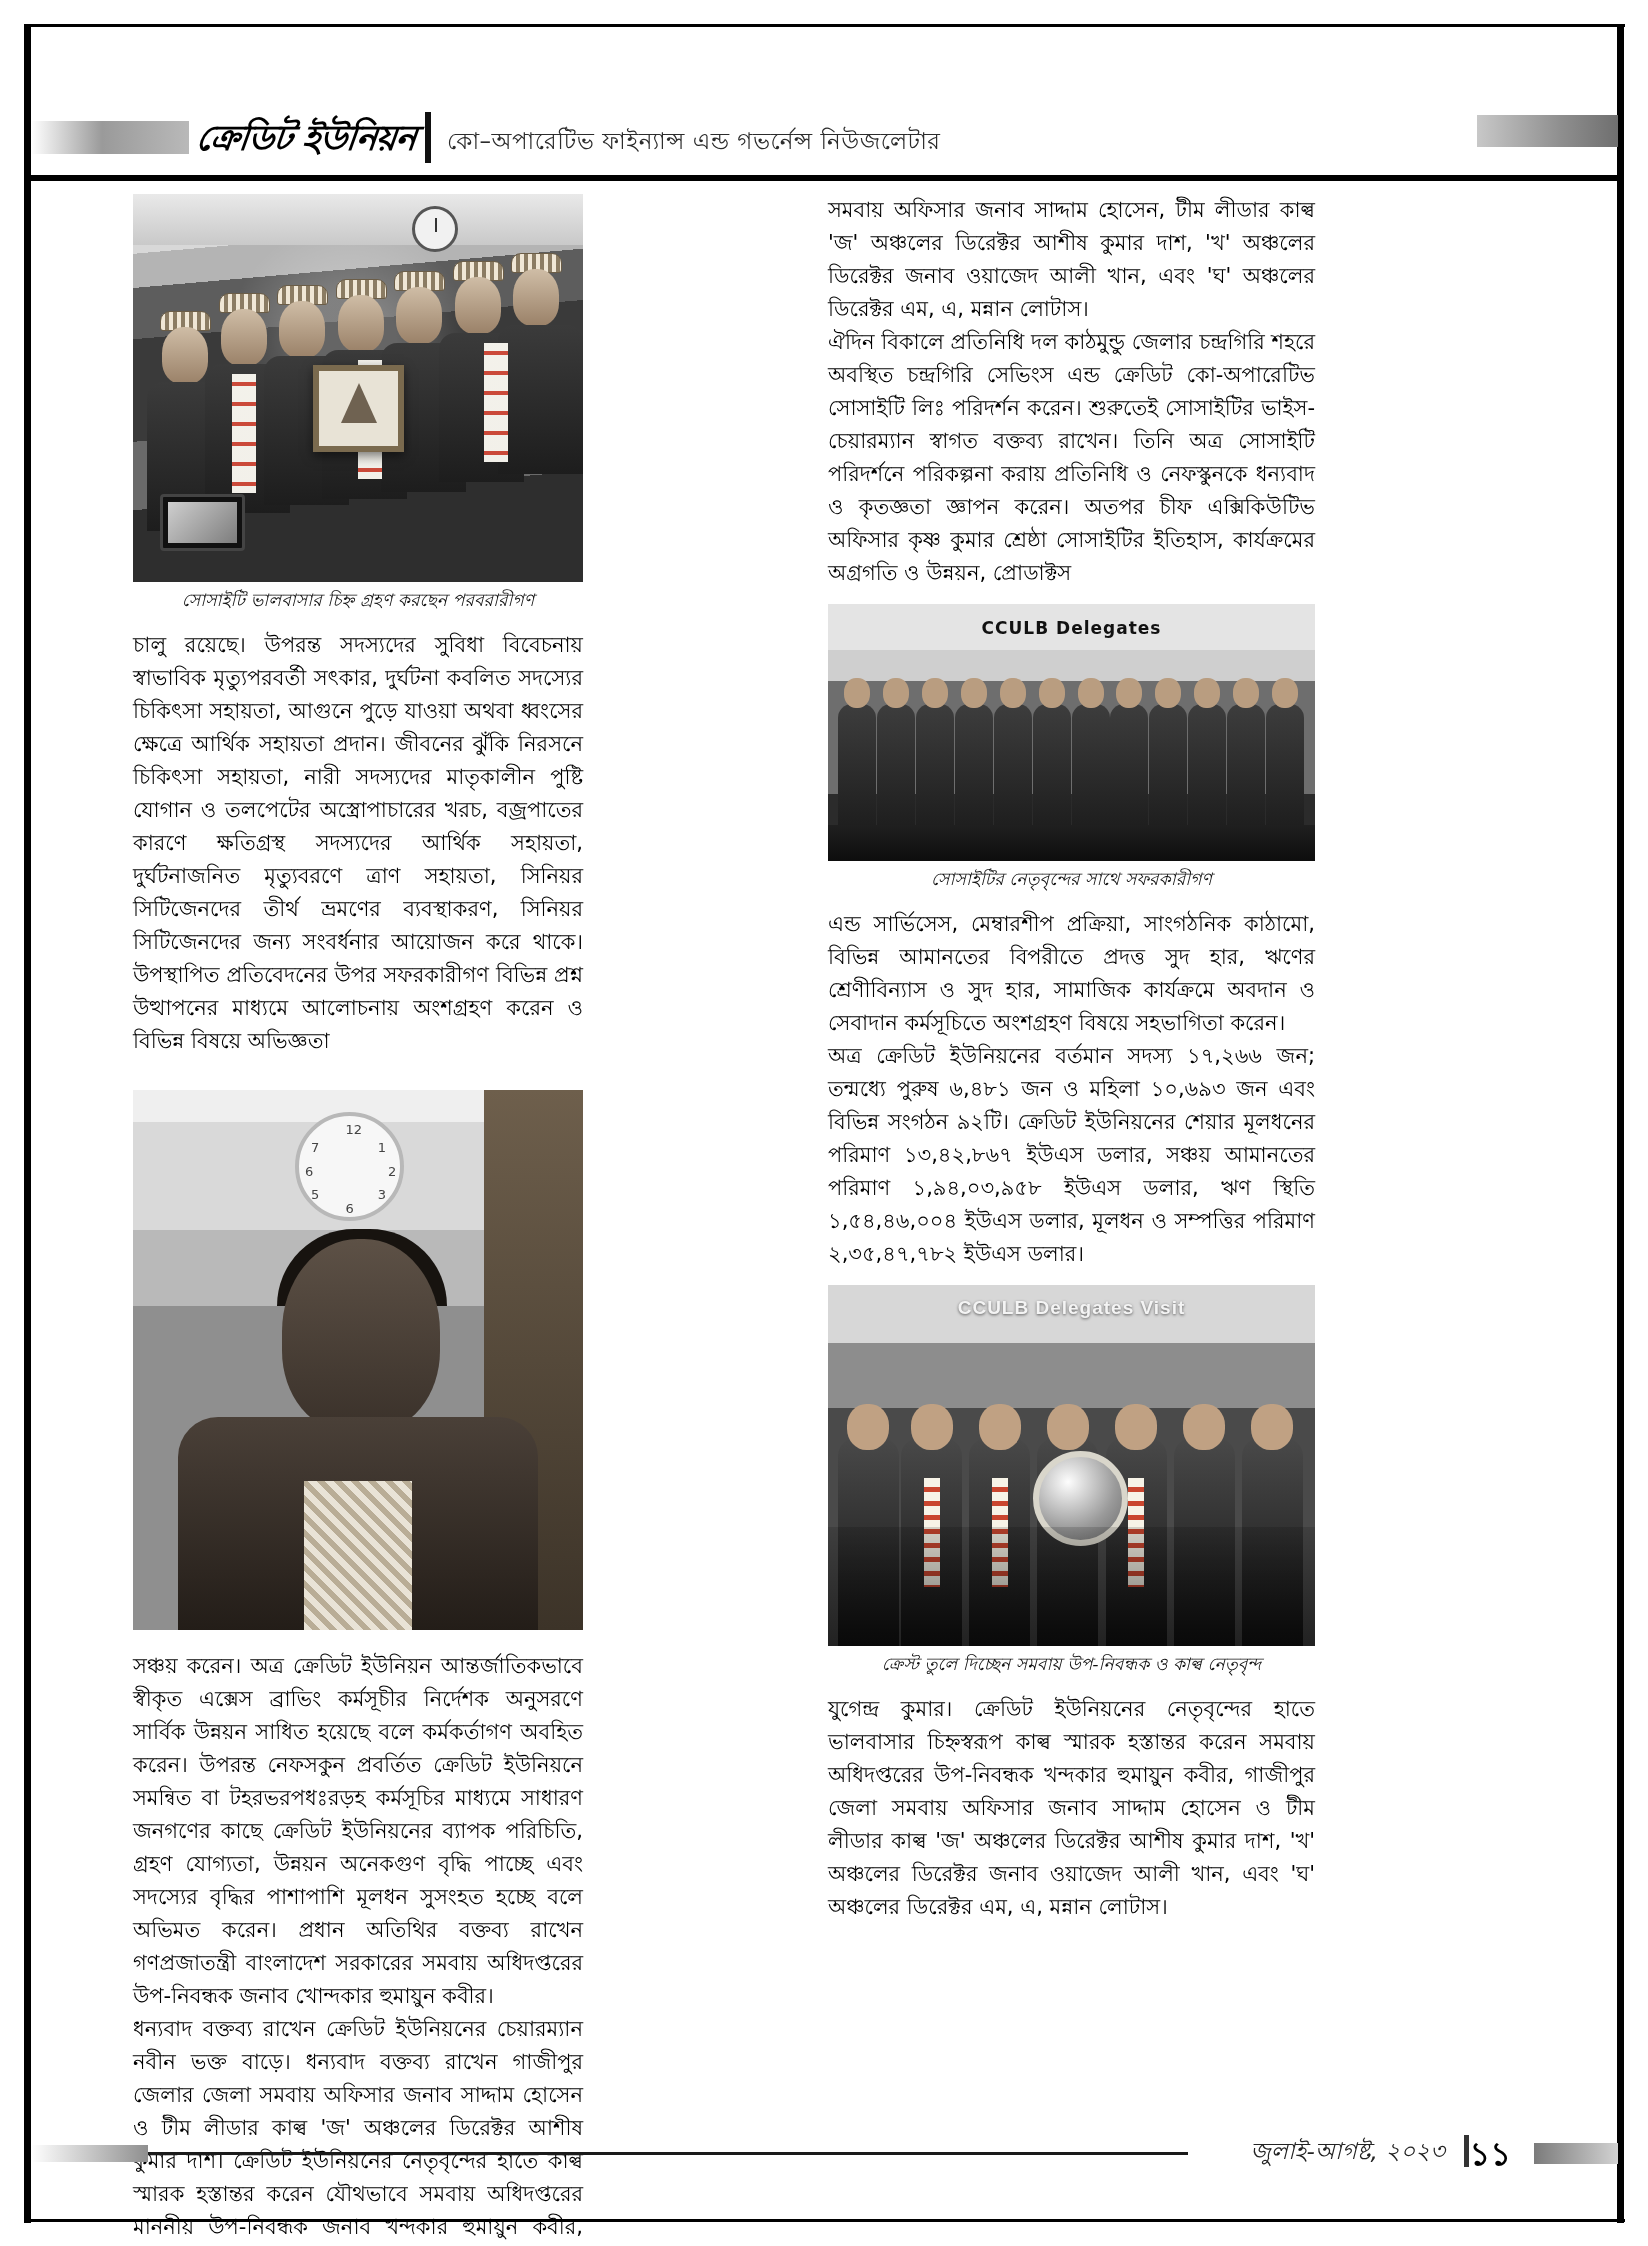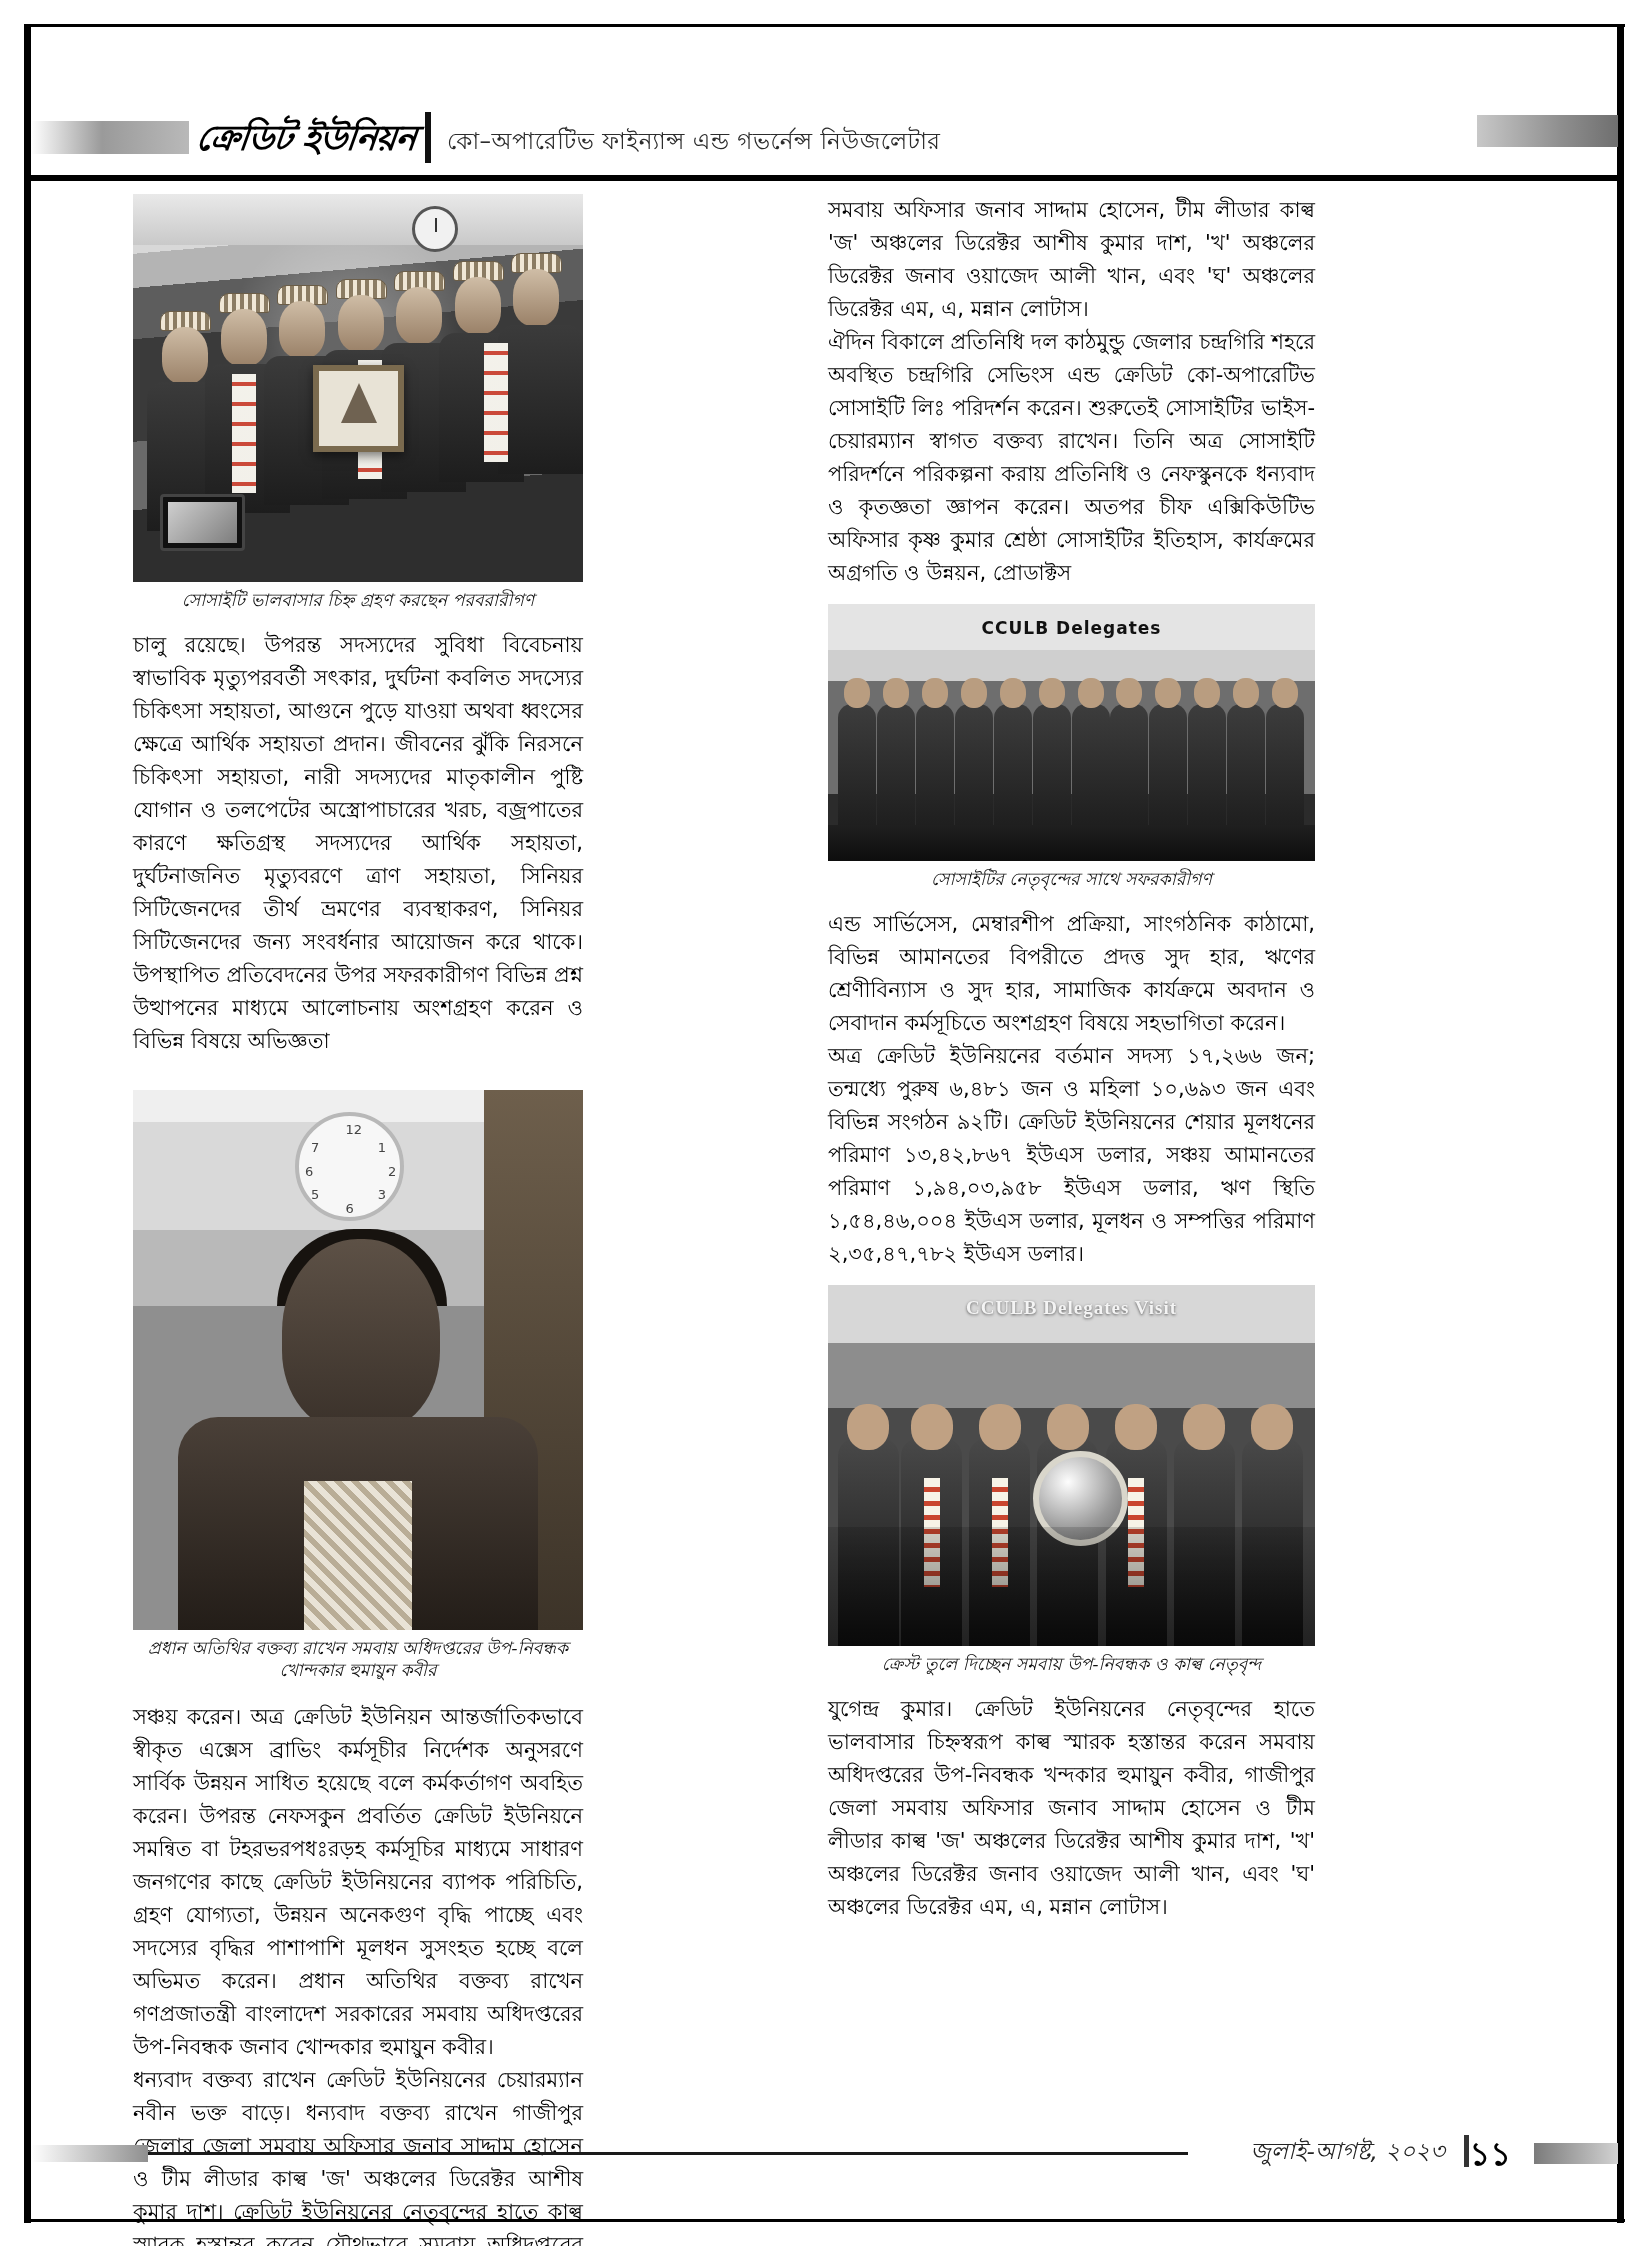--- a/index.html
+++ b/index.html
@@ -204,21 +204,21 @@
     position:absolute; left:0; right:0; bottom:0; height:36px;
     background:linear-gradient(180deg,#1f1f1f,#0d0d0d);
   }
 
   
   #photo4 { height:361px;
     background:linear-gradient(180deg,#d7d7d7 0 16%, #8d8d8d 16% 34%, #4a4a4a 34% 100%);
   }
   #photo4 .banner{
     position:absolute; left:50%; transform:translateX(-50%); top:12px;
-    font-family:Liberation Serif, serif; font-size:19px; font-weight:700;
+    font-family:Liberation Sans, sans-serif; font-size:19px; font-weight:700;
     color:#f4f4f4; letter-spacing:1px;
     text-shadow:0 1px 3px rgba(0,0,0,.6);
   }
   #photo4 .plaque{
     position:absolute; left:42%; top:46%; width:95px; height:95px; border-radius:50%;
     background:radial-gradient(circle at 35% 30%,#fdfdfd,#9a9a9a 60%,#6a6a6a);
     border:6px solid #d9d6cb;
   }
   #photo4 .sub{
     position:absolute; bottom:0; left:0; right:0; height:119px;
@@ -336,21 +336,20 @@
           <span style="left:12%;top:71px;">5</span>
           <span style="left:6%;top:48px;">6</span>
           <span style="left:12%;top:24px;">7</span>
         </div>
         <div class="p-panel"></div>
         <div class="p-hair"></div>
         <div class="p-head"></div>
         <div class="p-suit"></div>
         <div class="p-shirt"></div>
       </div>
-      <figcaption class="caption wrap">প্রধান অতিথির বক্তব্য রাখেন সমবায় অধিদপ্তরের উপ-নিবন্ধক খোন্দকার হুমায়ুন কবীর</figcaption>
     </figure>
 
     <p class="body" style="margin-top:20px;">সঞ্চয় করেন। অত্র ক্রেডিট ইউনিয়ন আন্তর্জাতিকভাবে স্বীকৃত এক্সেস ব্রাভিং কর্মসূচীর নির্দেশক অনুসরণে সার্বিক উন্নয়ন সাধিত হয়েছে বলে কর্মকর্তাগণ অবহিত করেন। উপরন্ত নেফসকুন প্রবর্তিত ক্রেডিট ইউনিয়নে সমন্বিত বা টহরভরপধঃরড়হ কর্মসূচির মাধ্যমে সাধারণ জনগণের কাছে ক্রেডিট ইউনিয়নের ব্যাপক পরিচিতি, গ্রহণ যোগ্যতা, উন্নয়ন অনেকগুণ বৃদ্ধি পাচ্ছে এবং সদস্যের বৃদ্ধির পাশাপাশি মূলধন সুসংহত হচ্ছে বলে অভিমত করেন। প্রধান অতিথির বক্তব্য রাখেন গণপ্রজাতন্ত্রী বাংলাদেশ সরকারের সমবায় অধিদপ্তরের উপ-নিবন্ধক জনাব খোন্দকার হুমায়ুন কবীর।</p>
     <p class="body">ধন্যবাদ বক্তব্য রাখেন ক্রেডিট ইউনিয়নের চেয়ারম্যান নবীন ভক্ত বাড়ে। ধন্যবাদ বক্তব্য রাখেন গাজীপুর জেলার জেলা সমবায় অফিসার জনাব সাদ্দাম হোসেন ও টীম লীডার কাল্ব 'জ' অঞ্চলের ডিরেক্টর আশীষ কুমার দাশ। ক্রেডিট ইউনিয়নের নেতৃবৃন্দের হাতে কাল্ব স্মারক হস্তান্তর করেন যৌথভাবে সমবায় অধিদপ্তরের মাননীয় উপ-নিবন্ধক জনাব খন্দকার হুমায়ুন কবীর, গাজীপুর জেলার জেলা</p>
   </div>
 
   <div class="col" id="col-right">
 
     <p class="body">সমবায় অফিসার জনাব সাদ্দাম হোসেন, টীম লীডার কাল্ব 'জ' অঞ্চলের ডিরেক্টর আশীষ কুমার দাশ, 'খ' অঞ্চলের ডিরেক্টর জনাব ওয়াজেদ আলী খান, এবং 'ঘ' অঞ্চলের ডিরেক্টর এম, এ, মন্নান লোটাস।</p>
     <p class="body">ঐদিন বিকালে প্রতিনিধি দল কাঠমুন্ডু জেলার চন্দ্রগিরি শহরে অবস্থিত চন্দ্রগিরি সেভিংস এন্ড ক্রেডিট কো-অপারেটিভ সোসাইটি লিঃ পরিদর্শন করেন। শুরুতেই সোসাইটির ভাইস-চেয়ারম্যান স্বাগত বক্তব্য রাখেন। তিনি অত্র সোসাইটি পরিদর্শনে পরিকল্পনা করায় প্রতিনিধি ও নেফস্কুনকে ধন্যবাদ ও কৃতজ্ঞতা জ্ঞাপন করেন। অতপর চীফ এক্সিকিউটিভ অফিসার কৃষ্ণ কুমার শ্রেষ্ঠা সোসাইটির ইতিহাস, কার্যক্রমের অগ্রগতি ও উন্নয়ন, প্রোডাক্টস</p>

